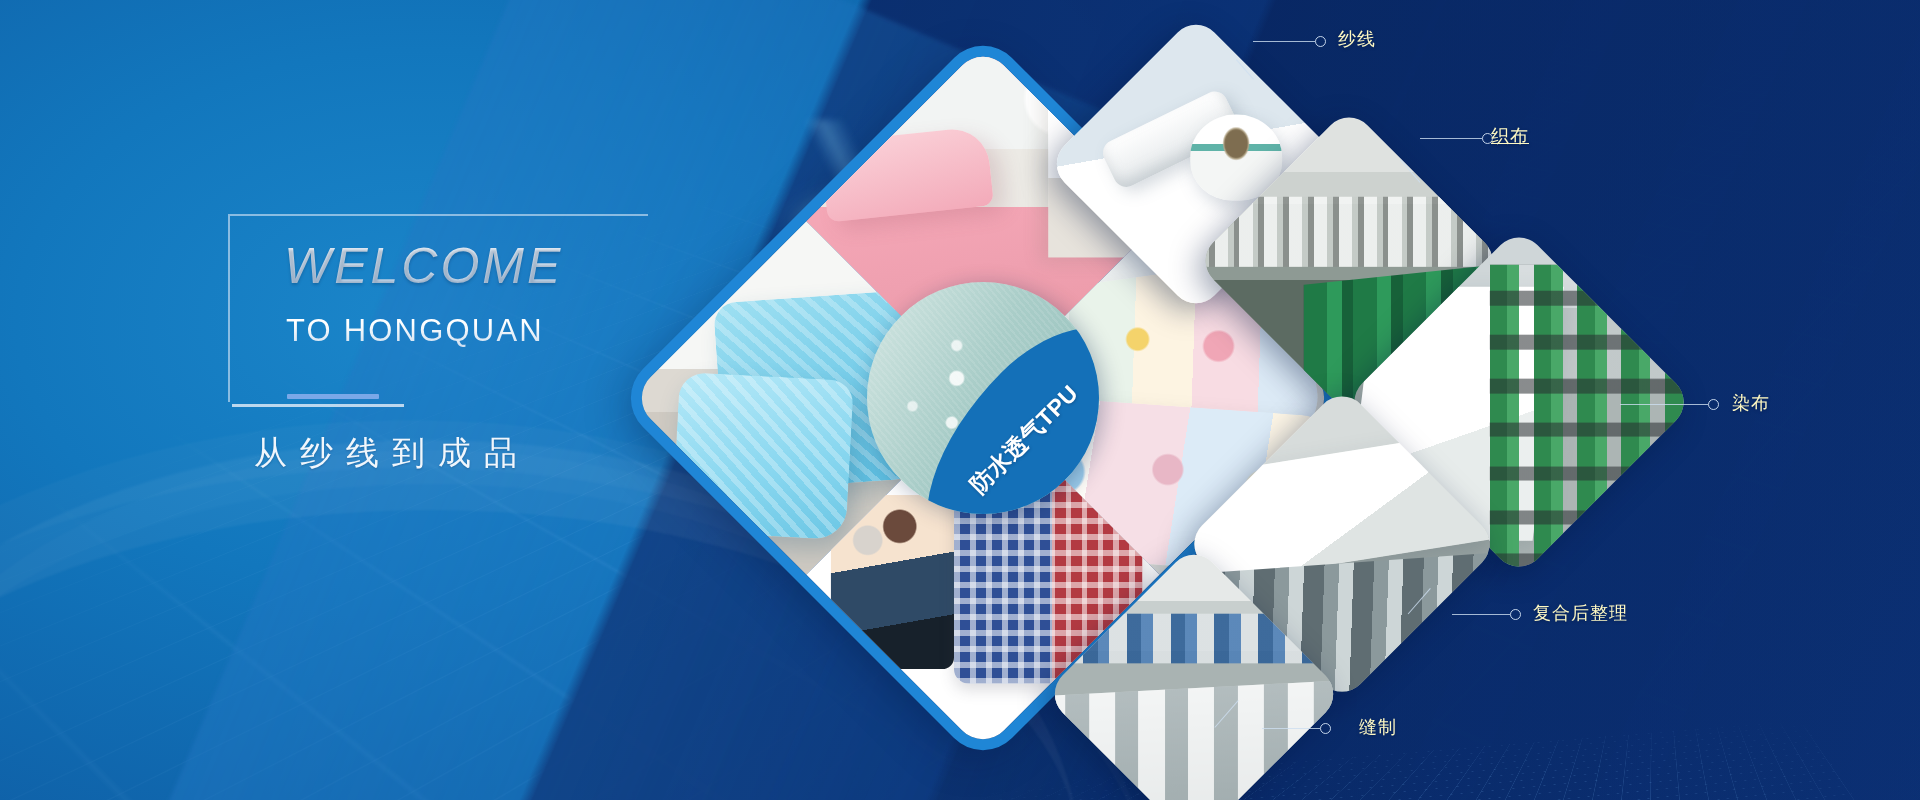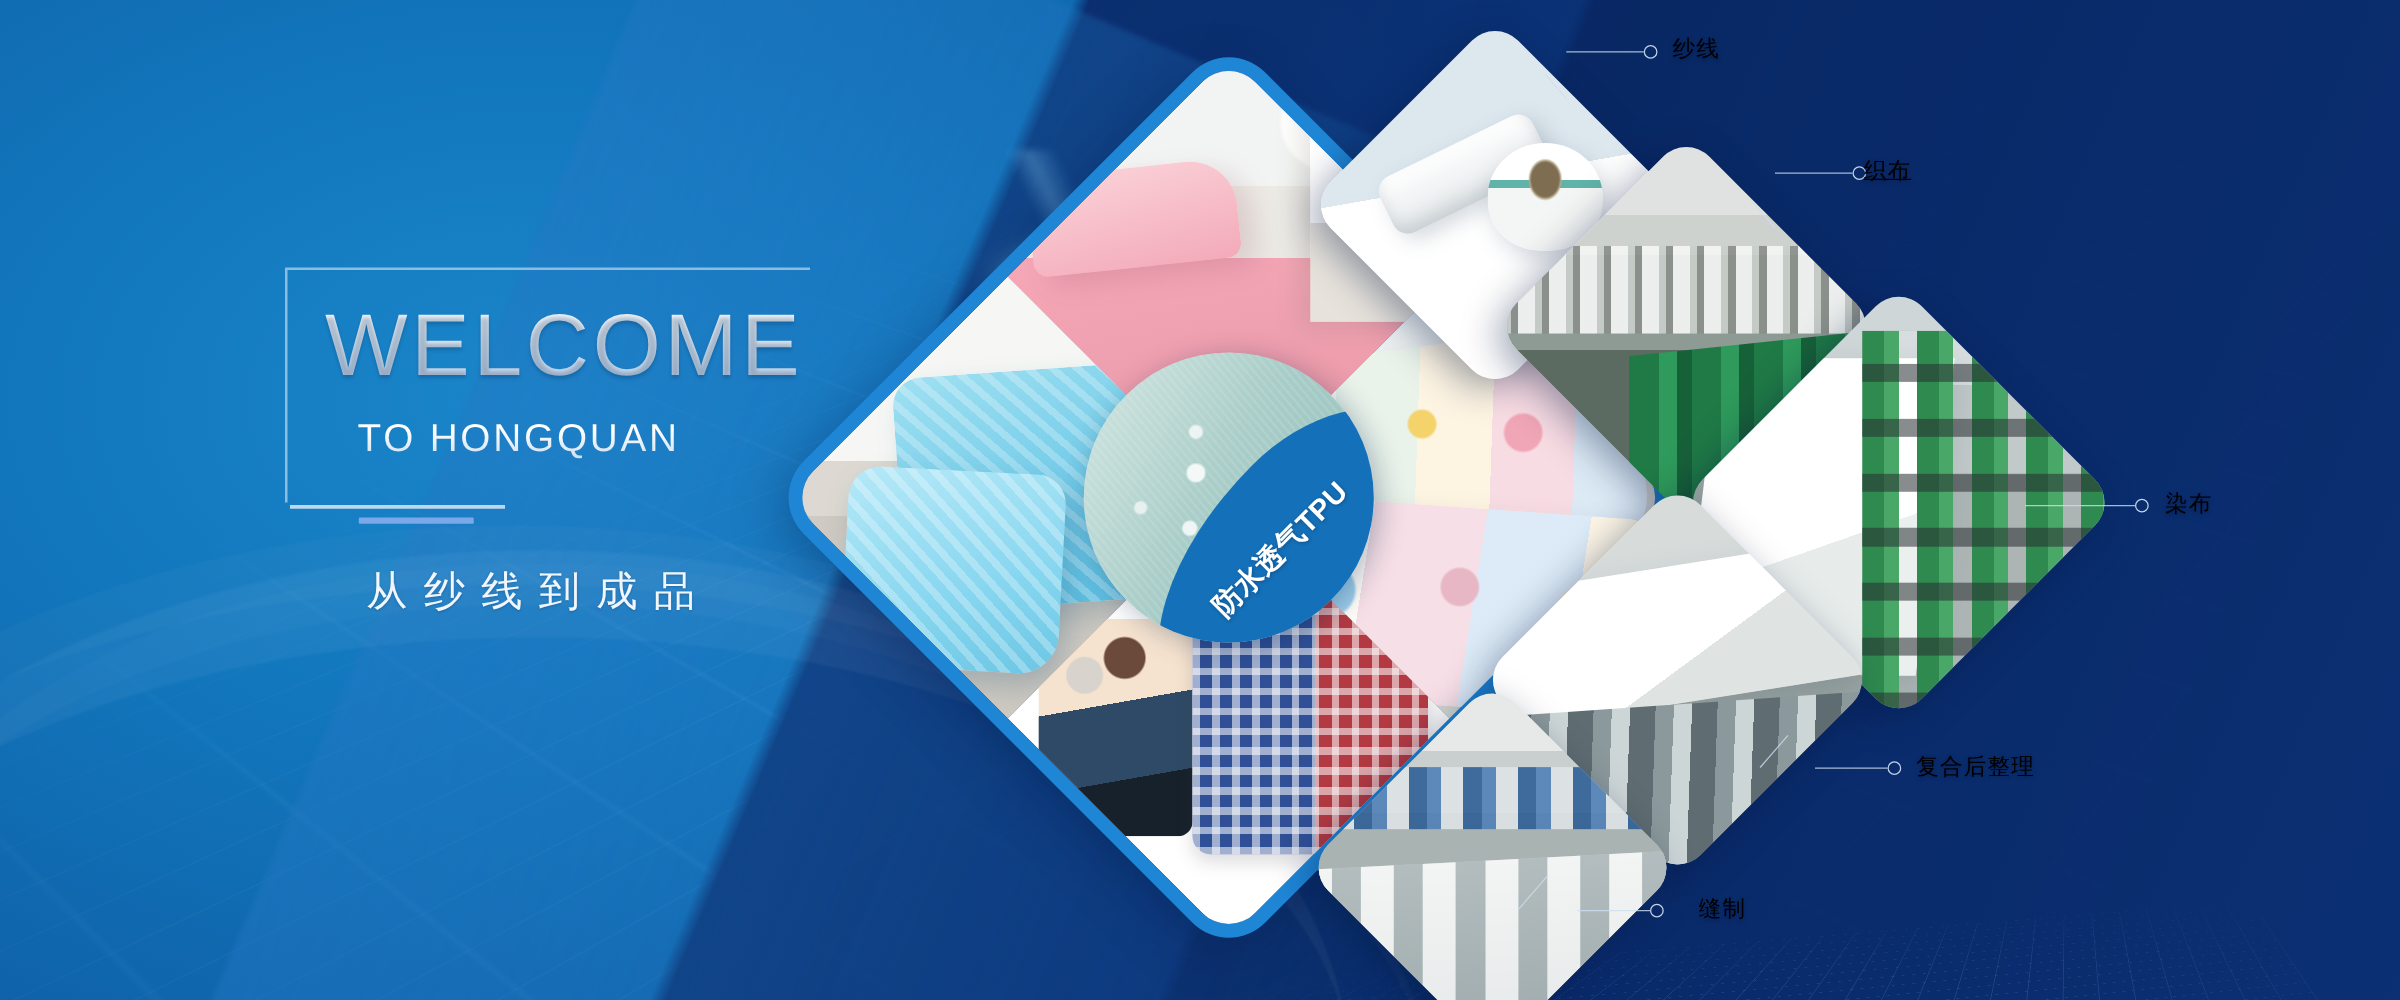--- a/index.html
+++ b/index.html
@@ -118,40 +118,41 @@
   }
 
   
   .copy { position:absolute; left:228px; top:196px; width:680px; }
   .bracket {
     position:absolute; left:0; top:18px; width:420px; height:188px;
     border-left:2px solid rgba(210,228,245,.62);
     border-top:2px solid rgba(210,228,245,.62);
   }
   .welcome {
-    position:relative; margin-left:32px; padding-top:46px;
-    font-size:70px; line-height:.98; letter-spacing:3px; font-weight:400;
+    position:relative; margin-left:56px; padding-top:46px;
+    font-size:50px; line-height:.98; letter-spacing:3px; font-weight:400;
     background:linear-gradient(180deg,#ffffff 28%, #c3d6ea 86%);
     -webkit-background-clip:text; background-clip:text; color:transparent;
     text-shadow:0 2px 3px rgba(3,30,70,.22);
     white-space:nowrap;
+    font-style:italic;
   }
   .sub-en {
     position:relative; margin-left:58px; margin-top:22px;
     font-size:31px; letter-spacing:2.2px; font-weight:400;
     background:linear-gradient(180deg,#ffffff 30%, #cfe0f1 92%);
     -webkit-background-clip:text; background-clip:text; color:transparent;
     white-space:nowrap;
   }
   .rule {
     margin-left:59px; margin-top:45px;
     width:92px; height:5px; background:#7aa8e8; border-radius:1px;
   }
   .cn-light {
-    margin-left:65px; margin-top:32px;
+    margin-left:26px; margin-top:32px;
     font-size:33px; letter-spacing:13px; color:#f0f6fc; font-weight:300;
     white-space:nowrap;
     text-shadow:0 1px 2px rgba(3,30,70,.25);
   }
   .cn-bold {
     margin-left:59px; margin-top:14px;
     font-size:39px; letter-spacing:1px; color:#ffffff; font-weight:700;
     white-space:nowrap;
     text-shadow:0 2px 4px rgba(3,30,70,.40);
   }
@@ -412,21 +413,21 @@
   .callout { position:absolute; }
   .callout .leader { position:absolute; }
   .callout .leader .seg {
     position:absolute; background:rgba(205,222,240,.80); height:1px;
   }
   .callout .dot {
     position:absolute; width:11px; height:11px; border-radius:50%;
     border:1.6px solid rgba(215,230,246,.9); background:transparent;
   }
   .callout .txt {
-    position:absolute; color:#000000; font-size:18px; font-weight:500;
+    position:absolute; color:#fef9c3; font-size:18px; font-weight:500;
     letter-spacing:1px; white-space:nowrap;
     text-shadow:0 1px 3px rgba(0,20,60,.55);
   }
   .callout .diag {
     position:absolute; width:1px; background:rgba(205,222,240,.80);
     transform-origin:top left;
   }
 
   .c-yarn  { left:1236px; top:60px; }
   .c-weave { left:1400px; top:160px; }

